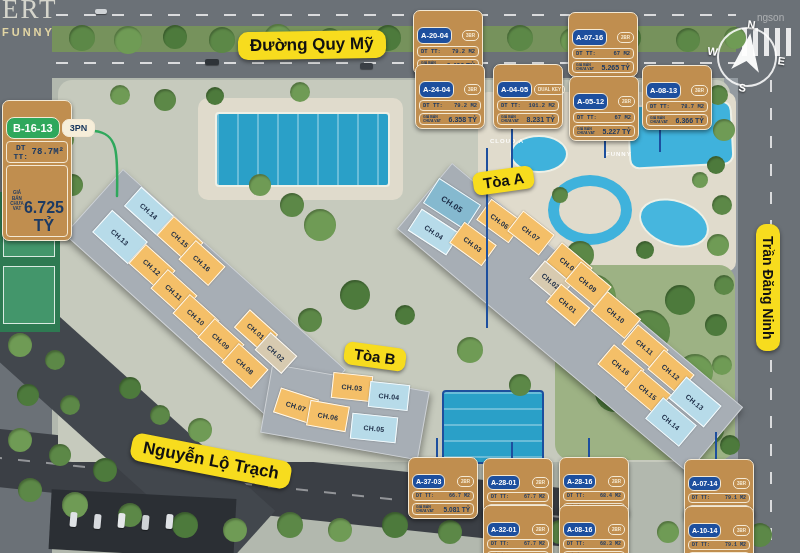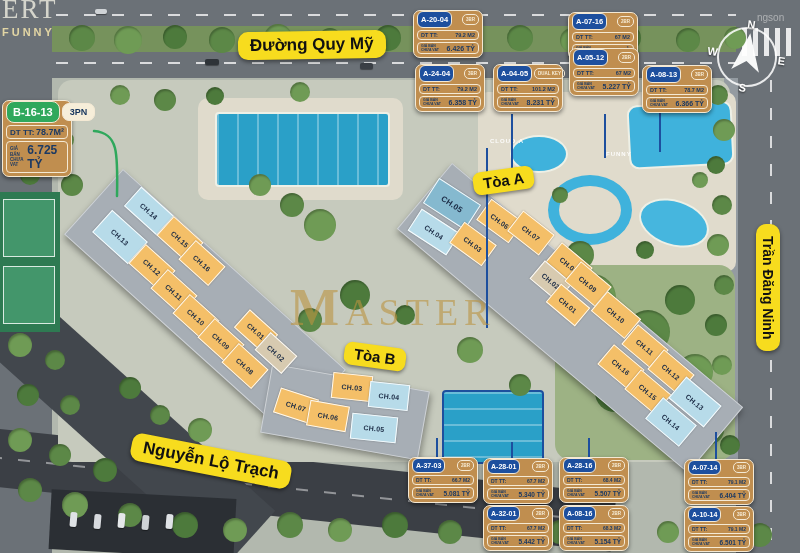--- a/index.html
+++ b/index.html
@@ -37,41 +37,41 @@
   
   .ylabel{position:absolute;background:#f7dc1e;color:#111;font-weight:bold;
           border-radius:10px;padding:4px 12px;white-space:nowrap;
           box-shadow:0 2px 4px rgba(0,0,0,.45);z-index:10;}
   .ylabel.street{font-size:17px;}
   .ylabel.tower{font-size:15px;border-radius:8px;padding:3px 10px;}
   .ylabel.vert{writing-mode:vertical-rl;padding:12px 4px;font-size:14px;}
 
   
   #cards-layer .card{position:absolute;background:#c08e4f;border:1.5px solid #f4e9d4;
-        border-radius:7px;padding:0 3px 3px;box-shadow:0 2px 4px rgba(0,0,0,.45);
+        border-radius:7px;padding:16px 3px 3px;box-shadow:0 2px 4px rgba(0,0,0,.45);
         z-index:11;width:70px;}
   .card-head{display:flex;align-items:center;gap:2px;}
   .code-pill{background:#1d4f9e;color:#fff;font-weight:bold;font-size:7.5px;
         padding:3px 3px;border-radius:6px;border:1px solid #f4e9d4;white-space:nowrap;flex:0 0 auto;}
   .badge{color:#f6ecd6;font-size:4.5px;font-weight:bold;border:1px solid #f4e9d4;
         border-radius:5px;padding:2px 3px;white-space:nowrap;margin-left:auto;}
   .crow{display:flex;justify-content:space-between;align-items:center;
         border:1px solid #f4e9d4;border-radius:4px;padding:1px 3px;margin-top:2px;color:#1c3a63;}
-  .area-row .lbl,.area-row .val{font-size:5.5px;font-weight:bold;}
+  .area-row .lbl,.area-row .val{font-size:5.5px;font-weight:bold;font-family:Liberation Mono, monospace;}
   .price-row .lbl2{display:flex;flex-direction:column;font-size:3.5px;line-height:1.2;font-weight:bold;}
   .price-row .val2{font-size:7px;font-weight:bold;}
   .card.sm{width:64px;}
   .card.sm .code-pill{font-size:7px;}
   .card.sm .area-row .lbl,.card.sm .area-row .val{font-size:5px;}
   .card.sm .price-row .val2{font-size:6.5px;}
-  .card.lg{width:94px;border-radius:9px;padding:3px 4px 4px;}
+  .card.lg{width:94px;border-radius:9px;padding:3px 4px 4px;text-align:center;}
   .card.lg .code-pill{font-size:11px;padding:4px 6px;border-radius:8px;}
   .card.lg .badge{font-size:9px;padding:3px 7px;border-radius:7px;}
   .card.lg .area-row .lbl{font-size:8px;}  .card.lg .area-row .val{font-size:9px;}
-  .card.lg .price-row .lbl2{font-size:4.5px;} .card.lg .price-row .val2{font-size:12px;}
+  .card.lg .price-row .lbl2{font-size:4.5px;} .card.lg .price-row .val2{font-size:16px;margin-top:32px;}
   .card.green .code-pill{background:#2fa85c;}
   .card.green .badge{background:#f6eed9;color:#14345c;}
 
   
   .wm{position:absolute;z-index:9;pointer-events:none;}
   .wm-center{font-family:"Liberation Serif",serif;color:rgba(186,147,64,.6);
        font-size:38px;letter-spacing:6px;}
   .wm-center b{font-size:52px;}
   .wm-ert{font-family:"Liberation Serif",serif;color:rgba(232,230,218,.85);font-size:27px;letter-spacing:2px;}
   .wm-danang{color:rgba(238,224,168,.9);font-size:11px;letter-spacing:3px;font-weight:bold;}
@@ -283,21 +283,20 @@
     <div class="pt" style="left:34px;top:63px;">S</div>
     <div class="pt" style="left:-2px;top:31px;">W</div>
     <div class="pt" style="left:69px;top:31px;">E</div>
     <svg width="76" height="76" style="position:absolute;left:0;top:0;">
       <polygon points="38,14 52,52 38,42 24,52" fill="rgba(255,255,255,.95)"></polygon>
     </svg>
   </div>
 
   <div class="wm wm-ert" style="left:2px;top:-6px;">ERT</div>
   <div class="wm wm-danang" style="left:2px;top:26px;">FUNNY</div>
-  <div class="wm wm-center" style="left:290px;top:278px;"><b>M</b><span>ASTER</span></div>
   <div class="wm wm-photo" style="left:757px;top:12px;">ngson</div>
 
   <div id="cards-layer">
       <div class="card lg green" style="left: 2px; top: 100px;">
     <div class="card-head">
       <span class="code-pill">B-16-13</span>
       <span class="badge">3PN</span>
     </div>
     <div class="crow area-row">
       <span class="lbl">DT TT:</span>
@@ -372,21 +371,21 @@
       <span class="val">101.2 M2</span>
     </div>
     <div class="crow price-row">
       <span class="lbl2">
         <span>GIÁ BÁN</span>
         <span>CHƯA VAT</span>
       </span>
       <span class="val2">8.231 TỶ</span>
     </div>
   </div>
-      <div class="card md navy" style="left: 569px; top: 48px;">
+      <div class="card md navy" style="left: 569px; top: 76px;">
     <div class="card-head">
       <span class="code-pill">A-05-12</span>
       <span class="badge">2BR</span>
     </div>
     <div class="crow area-row">
       <span class="lbl">DT TT:</span>
       <span class="val">67 M2</span>
     </div>
     <div class="crow price-row">
       <span class="lbl2">

